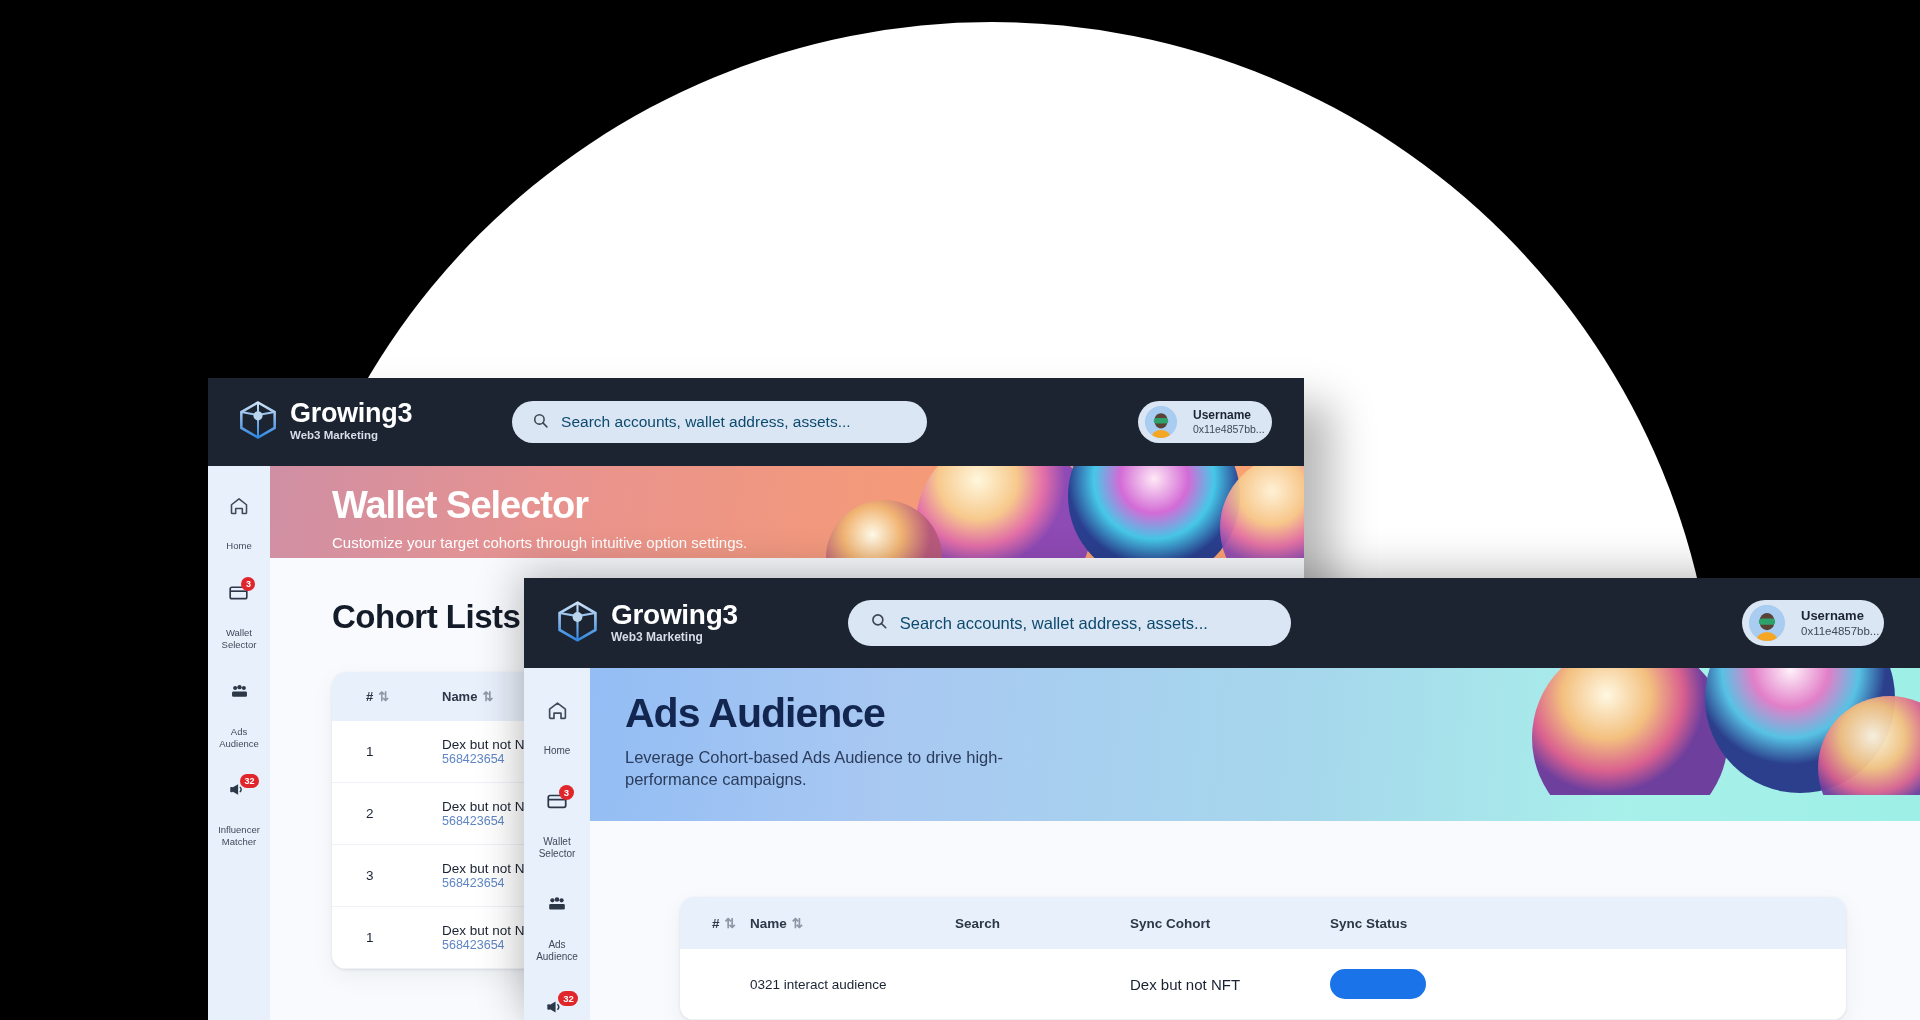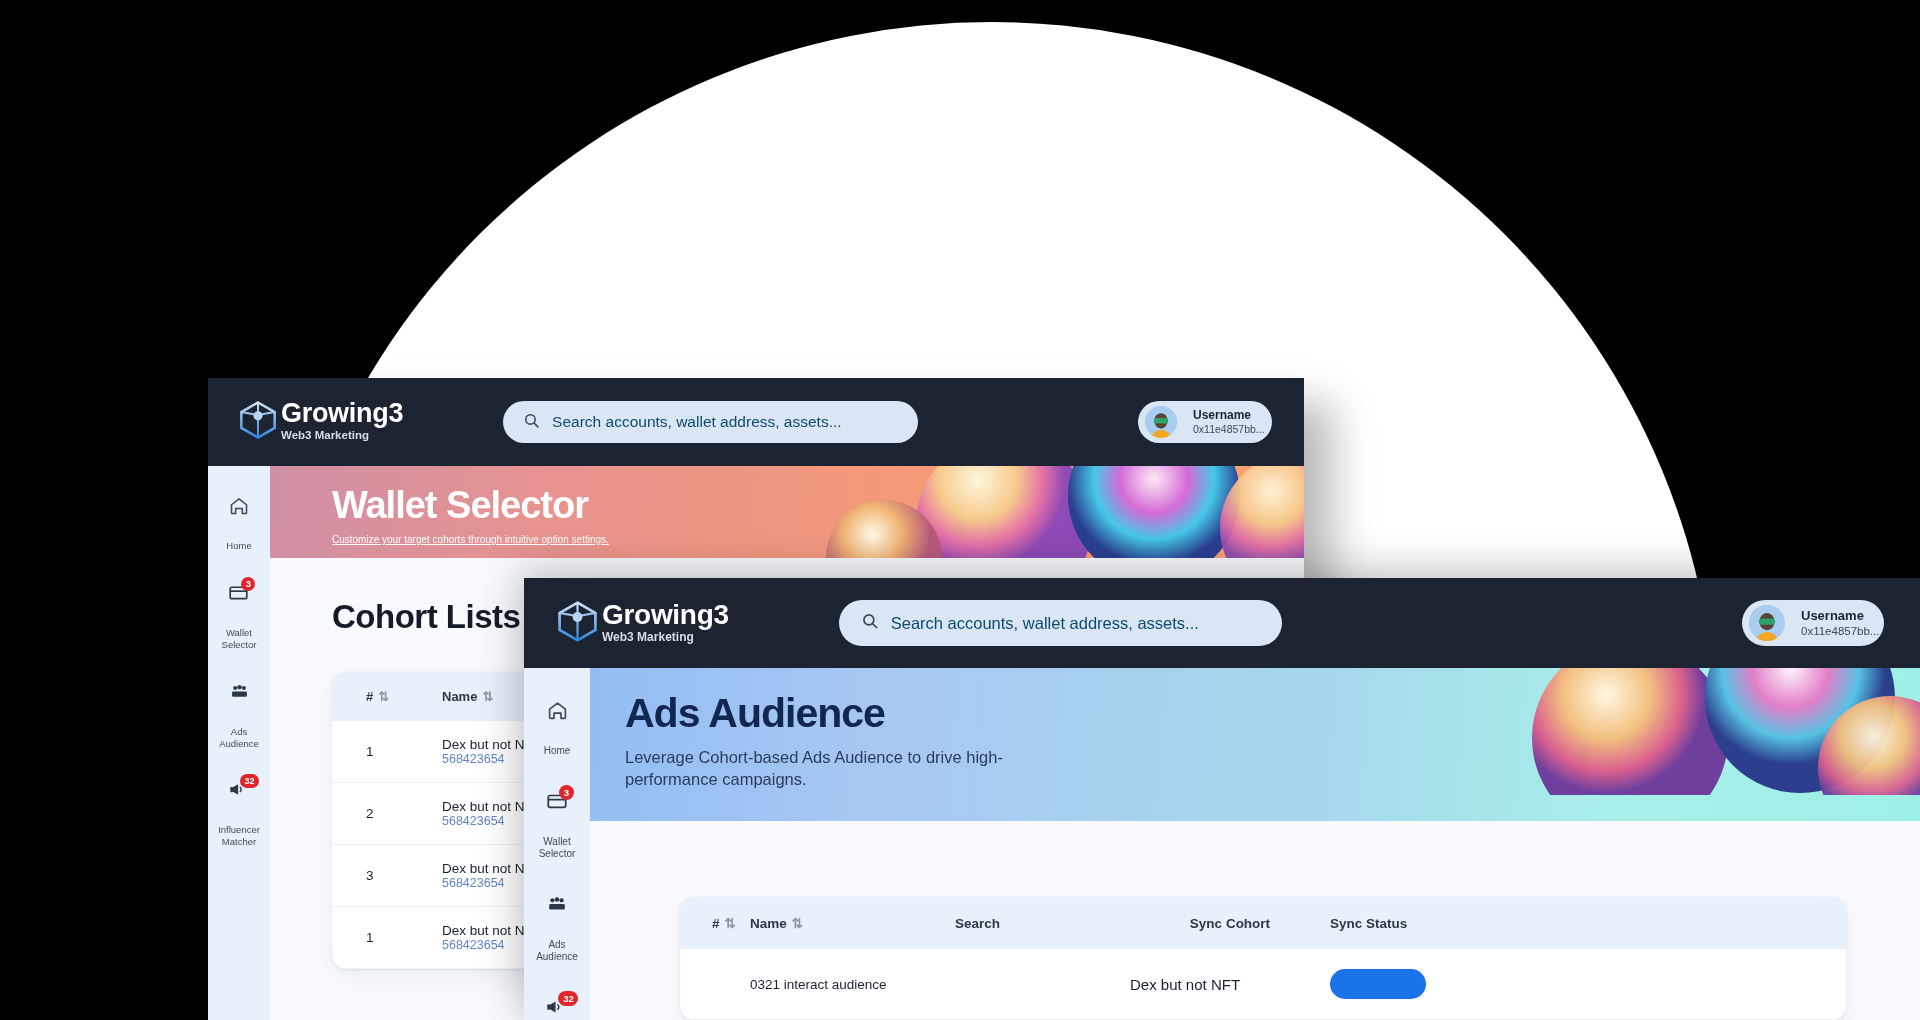--- a/index.html
+++ b/index.html
@@ -20,21 +20,21 @@
     background: #ffffff;
   }
 
   
   .window { position: absolute; overflow: hidden; background:#fff; }
   .topbar {
     background: #1b2430;
     display: flex; align-items: center;
     width: 100%;
   }
-  .brand { display: flex; align-items: center; gap: 3px; }
+  .brand { display: flex; align-items: center; gap: 12px; }
   .brand-cube { flex: 0 0 auto; }
   .brand-text .brand-name {
     color: #fff; font-weight: 700; letter-spacing: -0.3px; line-height: 1;
   }
   .brand-text .brand-sub {
     color: #d7dee8; font-weight: 700; line-height: 1.4;
   }
   .searchbox {
     background: #dbe6f5;
     border-radius: 999px;
@@ -117,21 +117,21 @@
   #win1 .profile { margin-left: auto; margin-right: 32px; width: 134px; height: 42px; padding: 0 7px;}
   #win1 .avatar { width: 32px; height: 32px; }
   #win1 .pf-name { font-size: 12px; }
   #win1 .pf-addr { font-size: 10.5px; }
   #win1 .sidebar { top: 88px; width: 62px; }
   #win1 .nav-item { margin-top: 30px; }
   #win1 .nav-label { font-size: 9.5px; }
   #win1 .hero { margin-left: 62px; height: 92px; padding: 18px 0 0 62px;
     background: linear-gradient(100deg,#cf8fa4 0%, #e8938f 28%, #f59a78 62%, #fba371 100%); }
   #win1 .hero h1 { font-size: 38px; color: #fff; }
-  #win1 .hero p { font-size: 10px; color: #fff; margin-top: 7px; text-decoration: underline; }
+  #win1 .hero p { font-size: 15px; color: #fff; margin-top: 7px; }
   #win1 .content-area { margin-left: 62px; height: calc(642px - 88px - 92px); padding: 40px 42px 0 62px; }
   #win1 .section-title { font-size: 33px; }
   #win1 .card { margin-top: 36px; }
   #win1 thead th { font-size: 13px; padding: 17px 0; }
   #win1 tbody td { font-size: 13.5px; padding: 16px 0; }
   #win1 .row-sub { font-size: 12.5px; }
 
   
   #win2 {
     left: 524px; top: 578px;
@@ -494,21 +494,21 @@
         <table>
           <thead>
             <tr>
               <th style="width:70px;padding-left:32px;">
                 <span>#</span><span class="sortic">⇅</span>
               </th>
               <th style="width:205px;">
                 <span>Name</span><span class="sortic">⇅</span>
               </th>
               <th style="width:175px;">Search</th>
-              <th style="width:200px;text-align:center;">Sync Cohort</th>
+              <th style="width:200px;">Sync Cohort</th>
               <th>Sync Status</th>
             </tr>
           </thead>
           <tbody>
             <tr>
               <td style="padding-left:32px;"></td>
               <td style="font-size:13.5px;">0321 interact audience</td>
               <td></td>
               <td>Dex but not NFT</td>
               <td>

